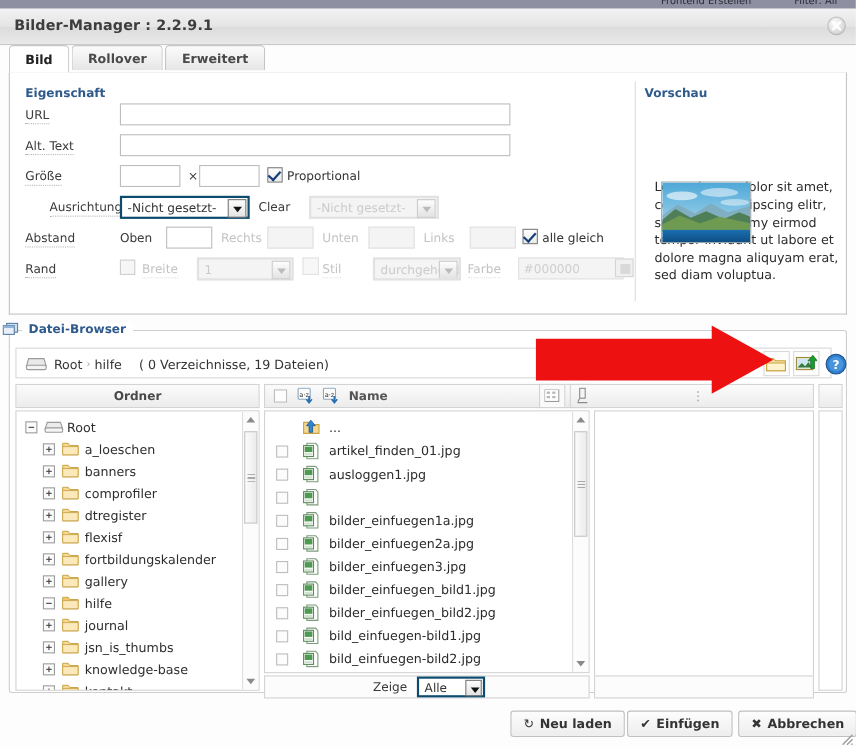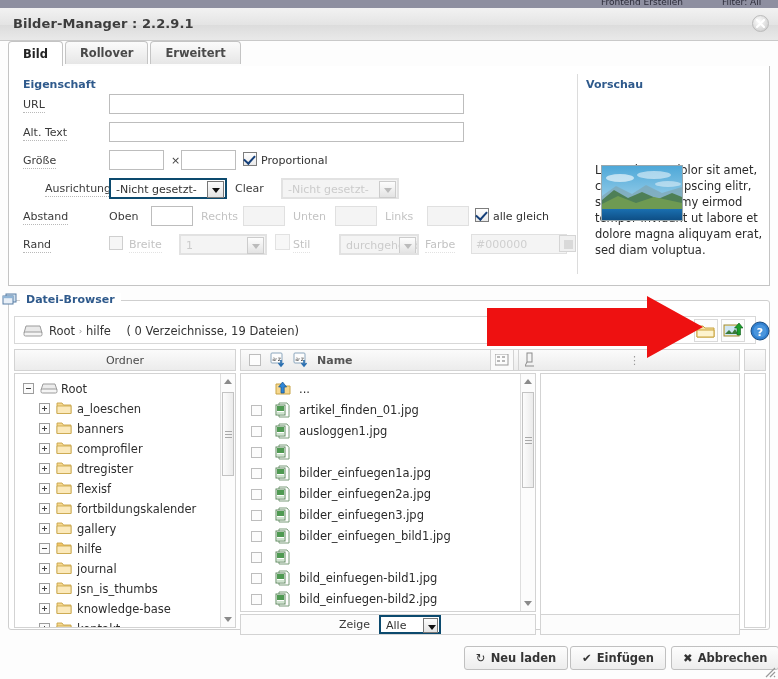--- a/index.html
+++ b/index.html
@@ -108,21 +108,21 @@
       border:1px solid #d8d8d8;background:#fff;box-sizing:border-box;}
   .drive{position:absolute;left:8px;top:5px;}
   .pathtxt{position:absolute;left:34px;top:7px;font-size:11.5px;color:#333;}
   .pathtxt .sep{color:#9a9a9a;font-size:9px;vertical-align:1px;}
   .pathcount{margin-left:12px;}
   .tbtn{position:absolute;top:2px;width:24px;height:23px;border:1px solid #dadada;
       background:#fdfdfd;box-sizing:border-box;cursor:pointer;}
 
   .colhdr{position:absolute;height:22px;box-sizing:border-box;
       border:1px solid #d3d3d3;background:linear-gradient(to bottom,#fbfbfb,#ececec);}
-  .colhdr .ct{position:absolute;top:4px;font-size:11px;font-weight:normal;color:#4a4a4a;}
+  .colhdr .ct{position:absolute;top:4px;font-size:11px;font-weight:bold;color:#4a4a4a;}
 
   .treebox{position:absolute;left:14px;top:365px;width:222px;height:255px;
       border:1px solid #d3d3d3;background:#fff;box-sizing:border-box;overflow:hidden;}
   .listbox{position:absolute;left:240px;top:365px;width:296px;height:239px;
       border:1px solid #d3d3d3;background:#fff;box-sizing:border-box;overflow:hidden;}
   .rightbox{position:absolute;left:540px;top:365px;width:200px;height:255px;
       border:1px solid #d3d3d3;background:#fff;box-sizing:border-box;}
   .farbox{position:absolute;left:744px;top:365px;width:22px;height:255px;
       border:1px solid #d3d3d3;background:#fff;box-sizing:border-box;}
   .listfoot{position:absolute;left:240px;top:606px;width:296px;height:21px;
@@ -564,20 +564,21 @@
           <span class="fnm">bilder_einfuegen_bild1.jpg</span>
         </div>
         <div class="frow" style="top: 172px;">
           <span class="fcb"></span>
           <span style="position:absolute;left:34px;top:3px;"><svg width="15" height="16" viewBox="0 0 15 16">
               <path d="M4 1 L12 1 L14 3.5 L14 15 L4 15 Z" fill="#fdfdfd" stroke="#7b9c7b"></path>
               <rect x="1" y="3" width="9" height="10" fill="#ffffff" stroke="#5f8a5f"></rect>
               <rect x="2" y="4" width="7" height="5" fill="#4f9a52"></rect>
               <rect x="2" y="10" width="7" height="2" fill="#cfe3cf"></rect>
             </svg></span>
+          <span class="fnm">bilder_einfuegen_bild2.jpg</span>
         </div>
         <div class="frow" style="top: 193px;">
           <span class="fcb"></span>
           <span style="position:absolute;left:34px;top:3px;"><svg width="15" height="16" viewBox="0 0 15 16">
               <path d="M4 1 L12 1 L14 3.5 L14 15 L4 15 Z" fill="#fdfdfd" stroke="#7b9c7b"></path>
               <rect x="1" y="3" width="9" height="10" fill="#ffffff" stroke="#5f8a5f"></rect>
               <rect x="2" y="4" width="7" height="5" fill="#4f9a52"></rect>
               <rect x="2" y="10" width="7" height="2" fill="#cfe3cf"></rect>
             </svg></span>
           <span class="fnm">bild_einfuegen-bild1.jpg</span>

